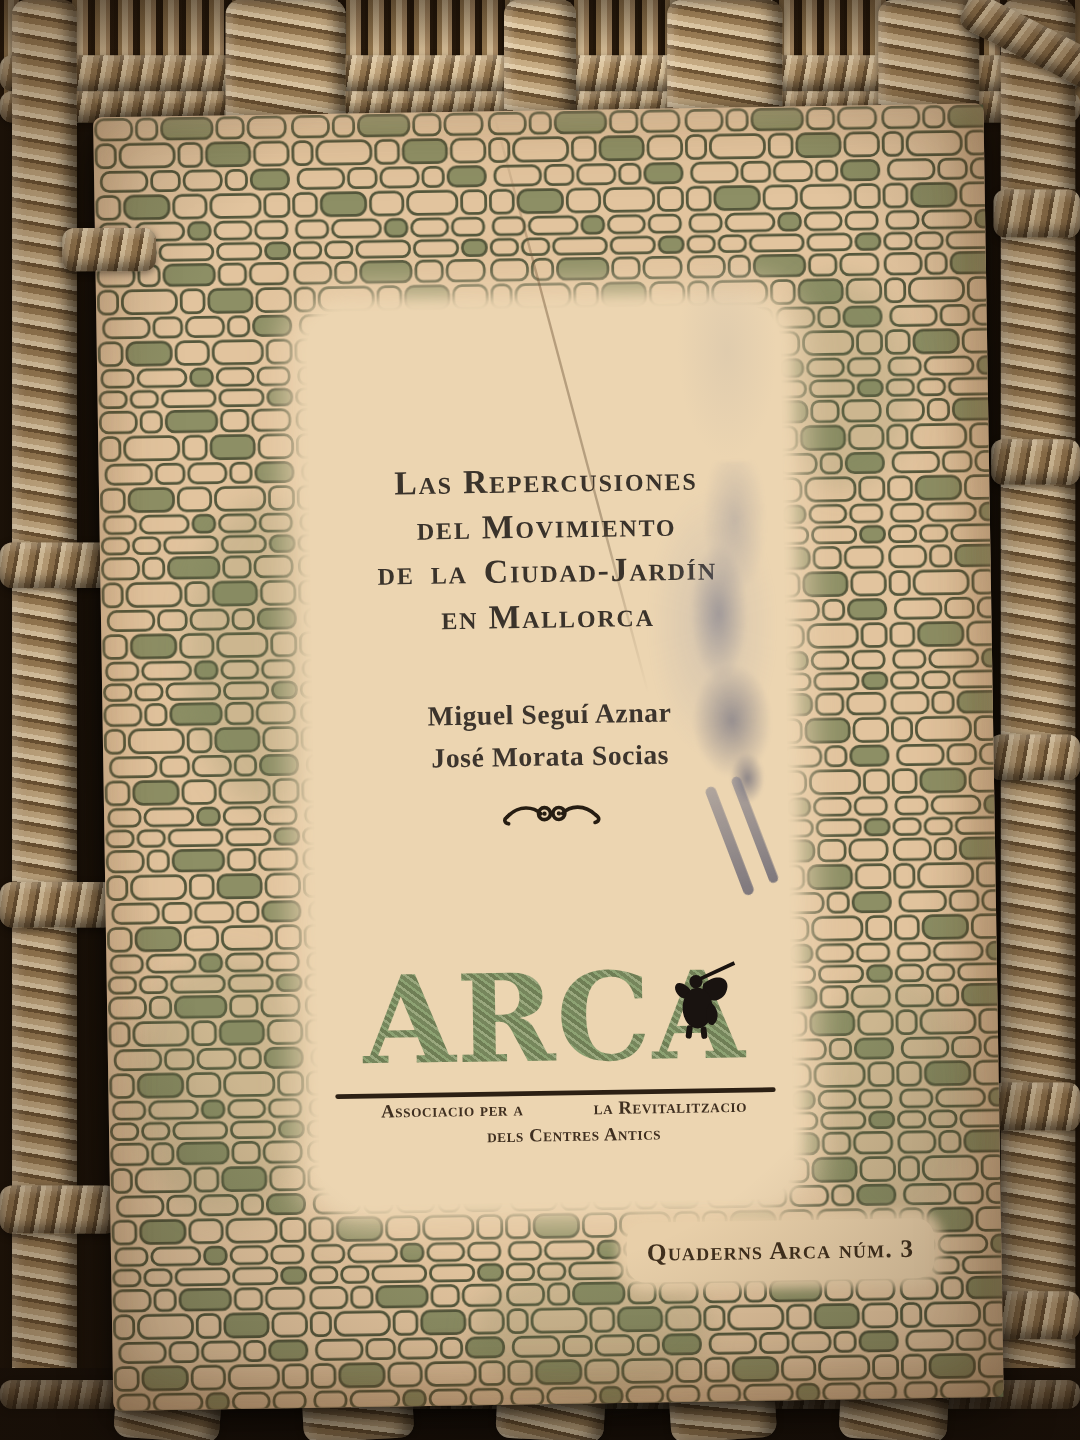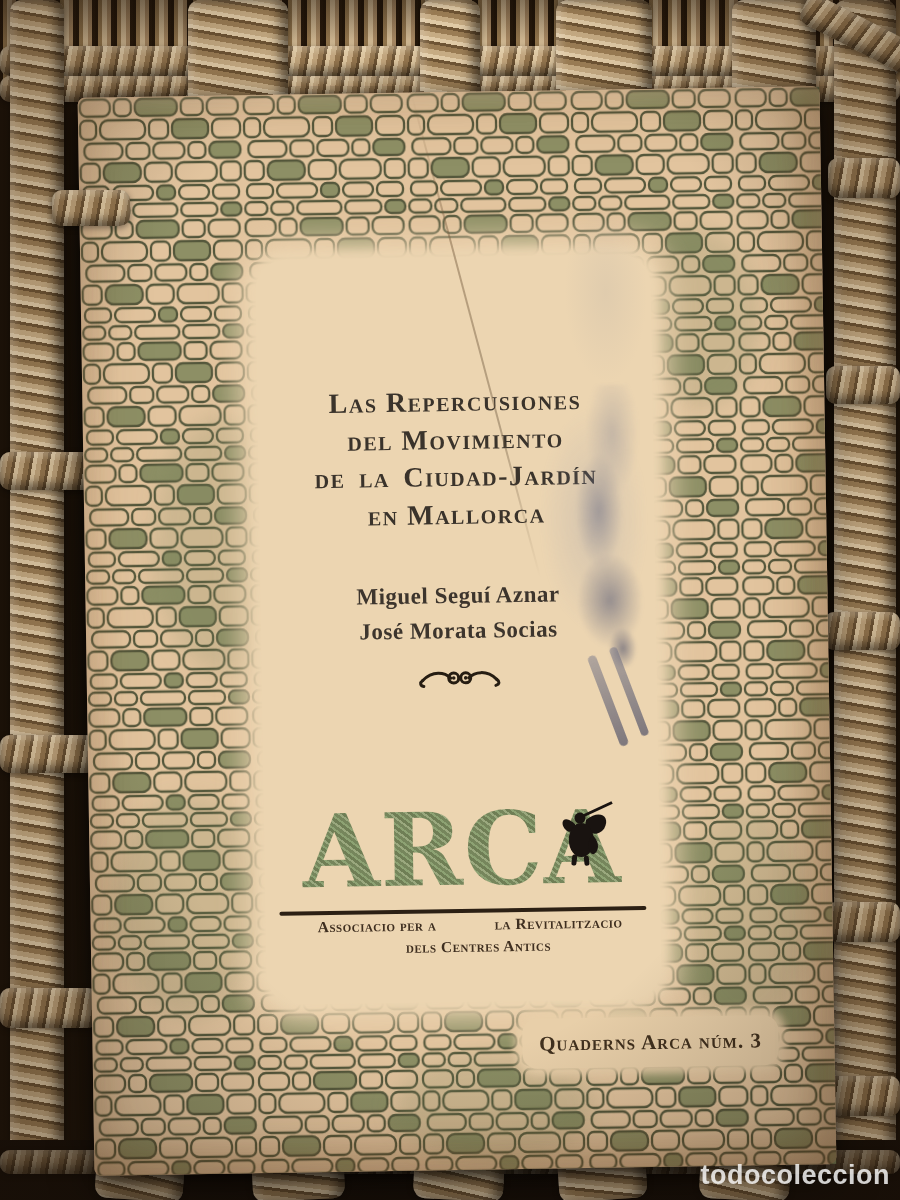--- a/index.html
+++ b/index.html
@@ -216,14 +216,13 @@
     <div class="stain"></div>
     <div class="tail t1"></div>
     <div class="tail t2"></div>
     <div class="crease"></div>
   </div>
 
   <div class="rope-h z4" style="left:52px;top:190px;width:78px;height:36px;"></div>
   <div class="rope-h z4" style="left:796px;top:24px;width:150px;height:32px;transform:rotate(27deg);"></div>
 
   <div class="vignette"></div>
-  <div class="watermark">todocoleccion</div>
 </div>
 
 </body></html>

